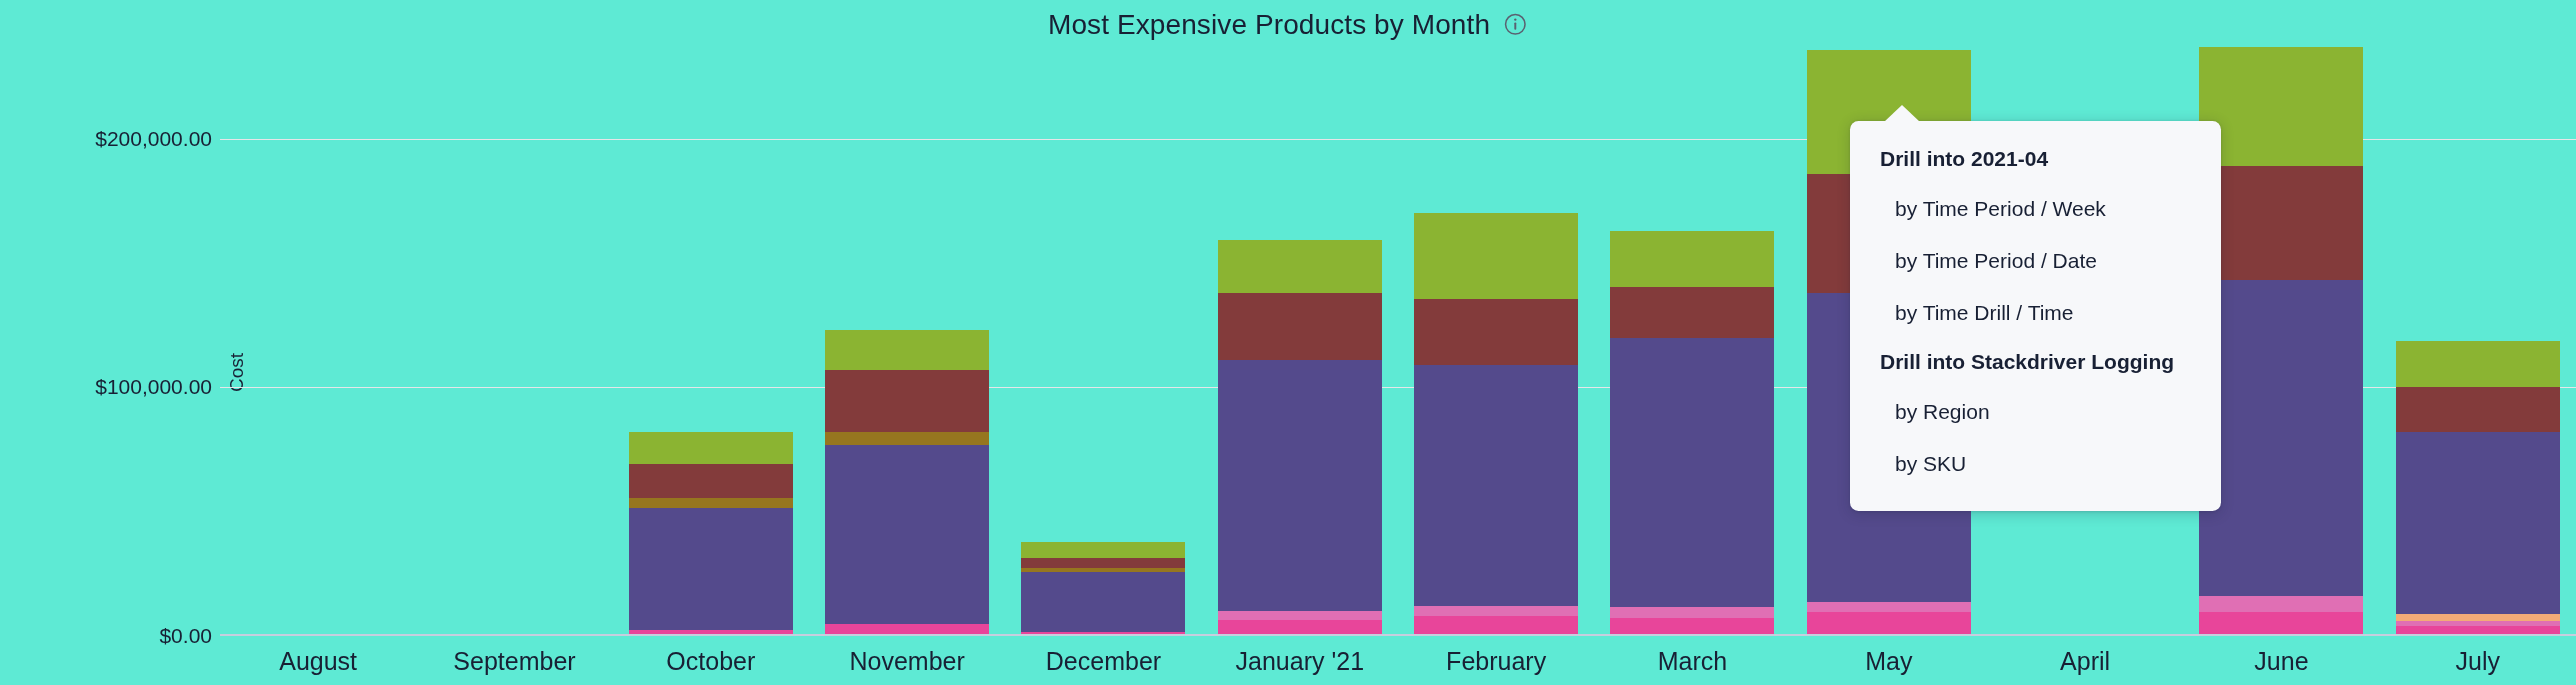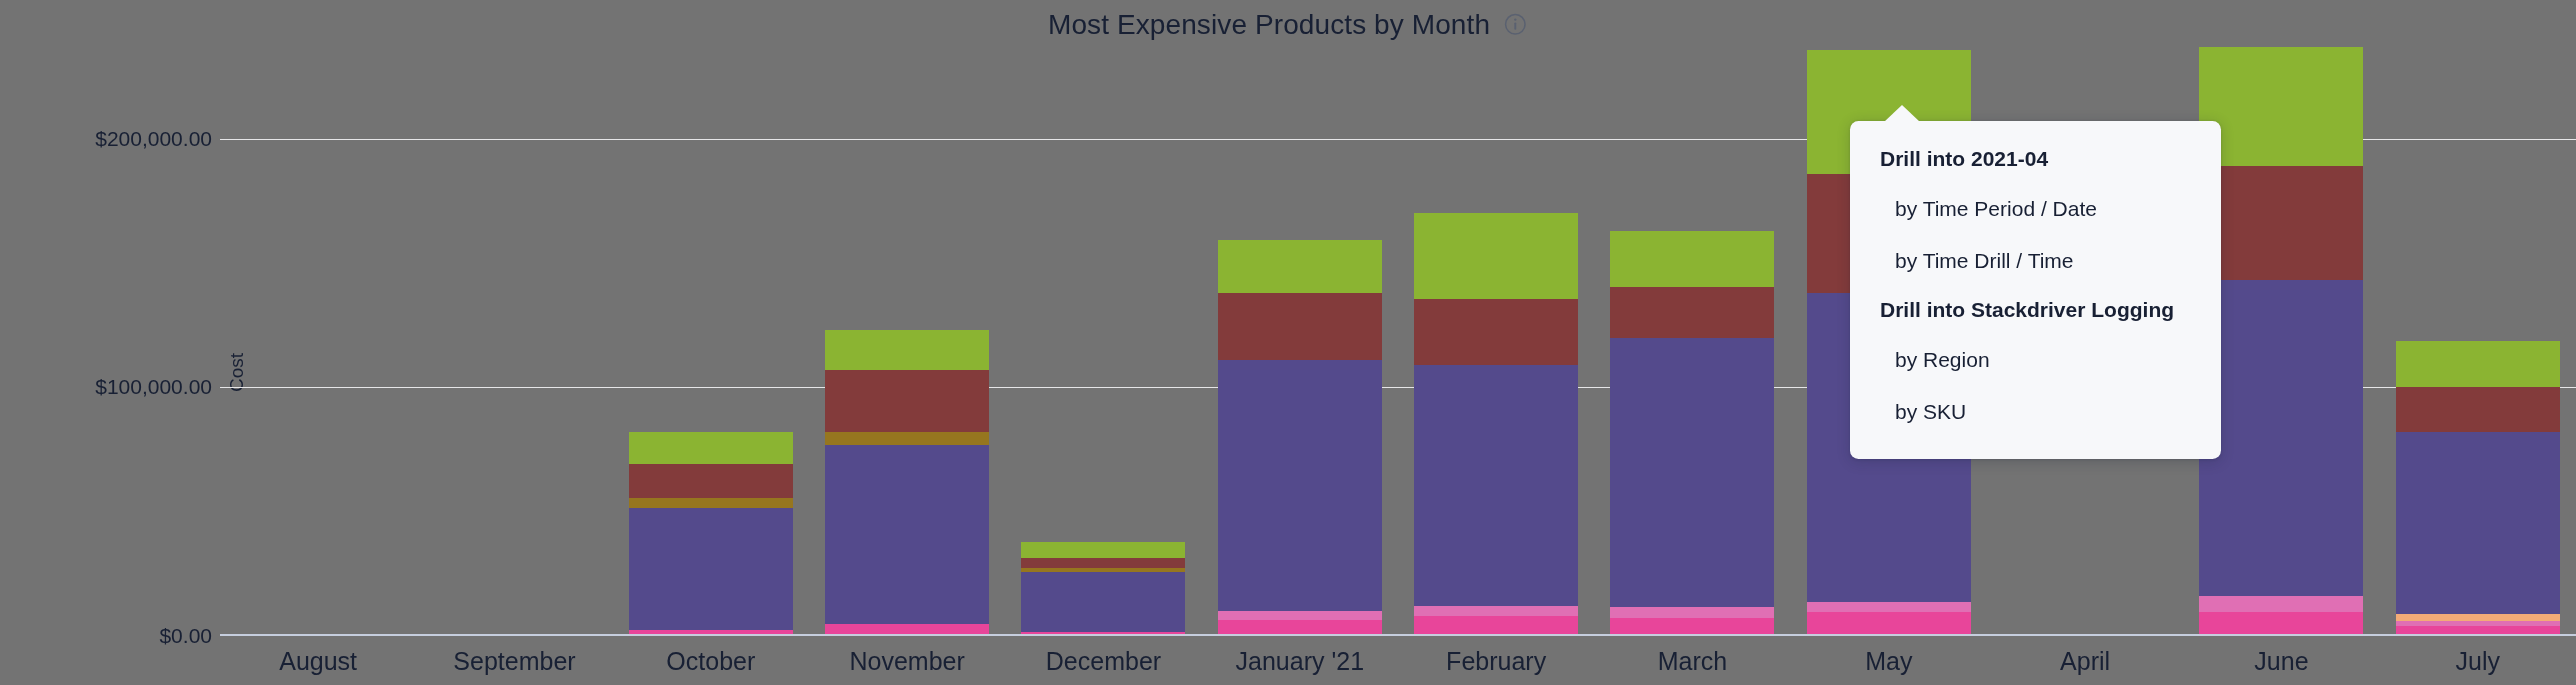--- a/index.html
+++ b/index.html
@@ -3,21 +3,21 @@
 <meta charset="utf-8">
 <style>
   * { box-sizing: border-box; }
   html, body {
     margin: 0; padding: 0;
     width: 2576px; height: 686px;
     background: #ffffff;
     font-family: "Liberation Sans", sans-serif;
     overflow: hidden;
   }
-  #root { position: relative; width: 2576px; height: 686px; background: #737373; }
+  #root { position: relative; width: 2576px; height: 686px; background: #5eead4; }
 
   
   .title-bar {
     position: absolute; top: 0; left: 0; width: 2576px; height: 49px;
     display: flex; align-items: center; justify-content: center;
     gap: 13.3px;
   }
   .chart-title {
     font-size: 28px; font-weight: 400; color: #182034;
     letter-spacing: 0.1px; line-height: 32px;
@@ -255,20 +255,21 @@
       <div class="xtick">February</div>
       <div class="xtick">March</div>
       <div class="xtick">May</div>
       <div class="xtick">April</div>
       <div class="xtick">June</div>
       <div class="xtick">July</div>
     </div>
 
   <div class="drill-menu" id="drill-menu">
       <div class="menu-heading">Drill into 2021-04</div>
+      <div class="menu-item">by Time Period / Week</div>
       <div class="menu-item">by Time Period / Date</div>
       <div class="menu-item">by Time Drill / Time</div>
       <div class="menu-heading">Drill into Stackdriver Logging</div>
       <div class="menu-item">by Region</div>
       <div class="menu-item">by SKU</div>
     </div>
 
 </div>
 
 

